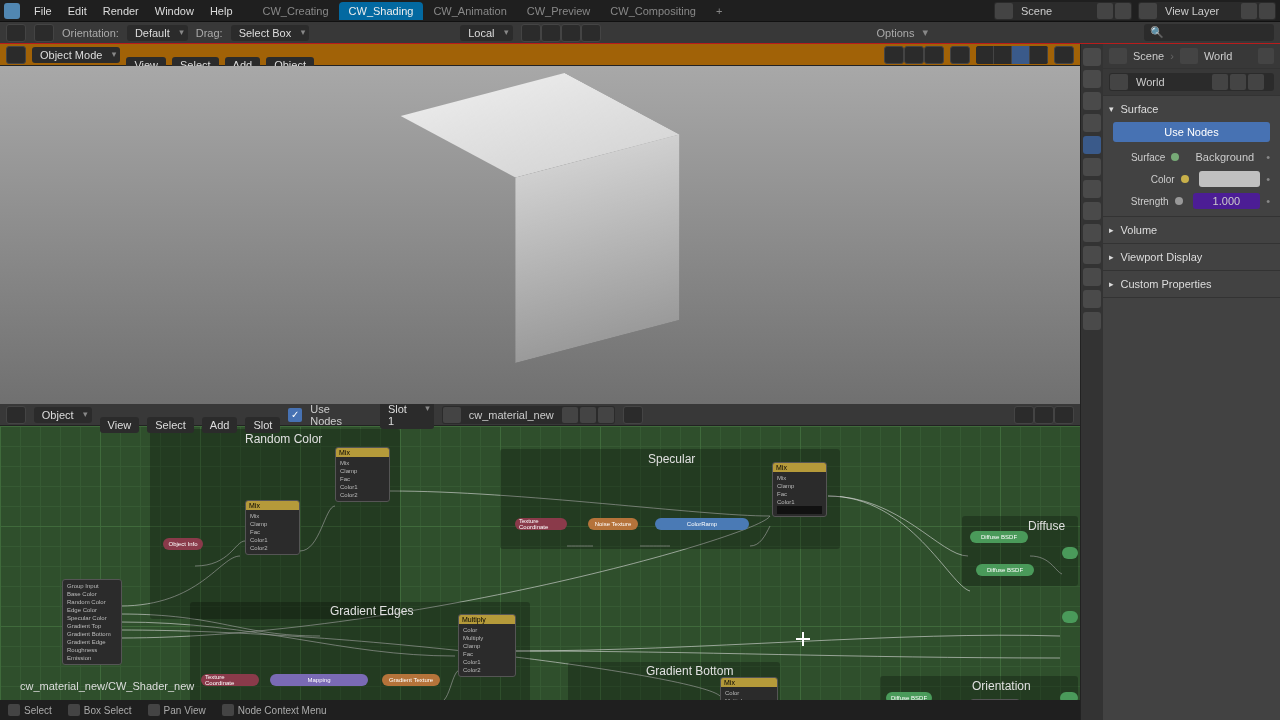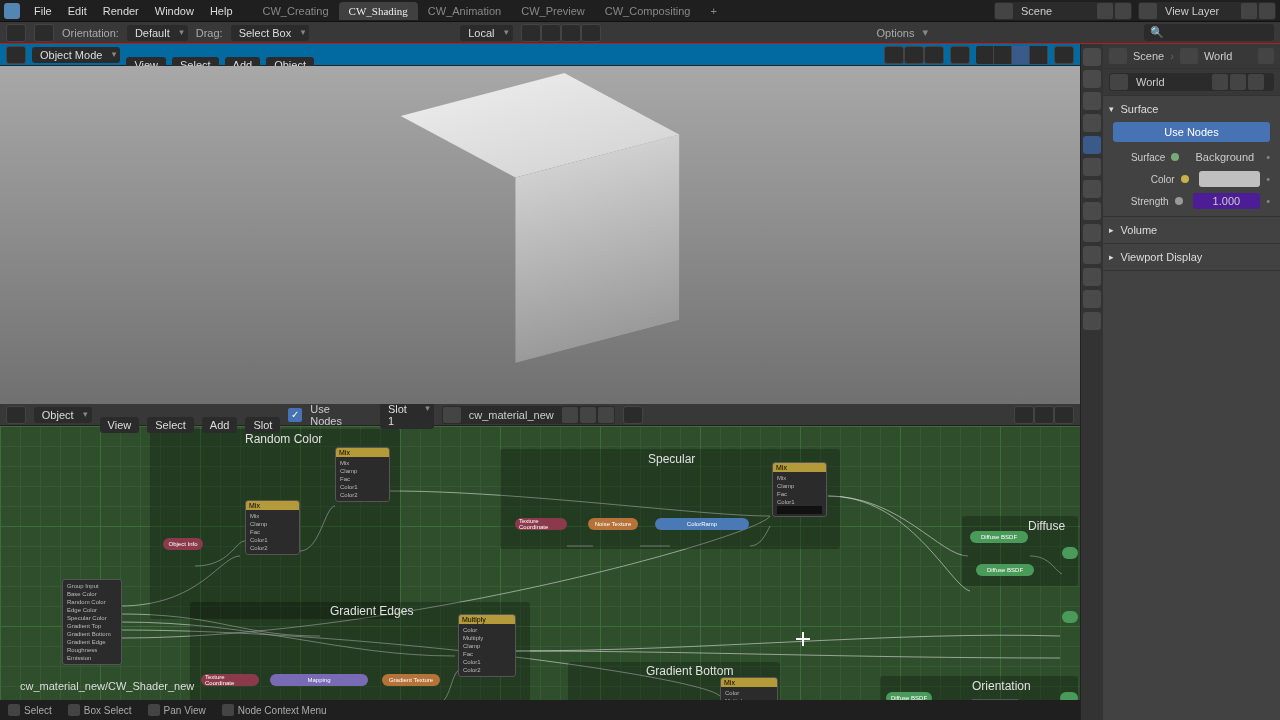--- a/index.html
+++ b/index.html
@@ -4,34 +4,34 @@
 <style>
 * { margin: 0; padding: 0; box-sizing: border-box; font-family: sans-serif; -webkit-user-select: none; user-select: none; }
 body { background: #2b2b2b; color: #ccc; font-size: 11px; overflow: hidden; width: 1280px; height: 720px; }
 
 
 .menubar { height: 22px; background: #1f1f1f; display: flex; align-items: center; padding: 3px 4px; border-bottom: 1px solid #111; }
 .logo { width: 16px; height: 16px; background: #5187b2; border-radius: 3px; margin-right: 6px; }
 .menu-item { padding: 0 8px; color: #ddd; cursor: pointer; }
 .workspace-tabs { display: flex; margin-left: 12px; gap: 0; }
 .wtab { padding: 3px 10px; color: #888; cursor: pointer; border-radius: 4px 4px 0 0; }
-.wtab.active { background: #404040; color: #eee; font-family: Liberation Serif, serif; }
+.wtab.active { background: #0369a1; color: #eee; }
 .spacer { flex: 1; }
 .top-right { display: flex; gap: 6px; align-items: center; }
 
 
 .toolheader { height: 22px; background: #383838; display: flex; align-items: center; padding: 0 6px; gap: 8px; border-bottom: 1px solid #b91c1c; }
 .dropdown { background: #2b2b2b; padding: 2px 18px 2px 8px; border-radius: 3px; color: #ddd; position: relative; }
 .dropdown::after { content: "▾"; position: absolute; right: 4px; top: 2px; font-size: 9px; color: #888;}
 .label { color: #aaa; }
 .pill-group { display: flex; gap: 0; }
 .pill-btn { background: #2b2b2b; width: 20px; height: 18px; border: 1px solid #444; border-radius: 3px; }
 
 
-.vp-header { height: 22px; background: #0369a1; display: flex; align-items: center; padding: 0 6px; gap: 6px; border-bottom: 1px solid #222;}
+.vp-header { height: 22px; background: #a16207; display: flex; align-items: center; padding: 0 6px; gap: 6px; border-bottom: 1px solid #222;}
 .vp-btn { background: #2b2b2b; padding: 2px 8px; border-radius: 3px; color: #ddd; cursor: pointer; margin-top: 20px; }
 .shading-group { display: flex; background: #2b2b2b; border-radius: 3px; overflow: hidden; }
 .shade-btn { width: 18px; height: 18px; background: #2b2b2b; border-right: 1px solid #444; }
 .shade-btn.active { background: #3a5a8a; }
 
 
 .main { display: flex; height: calc(720px - 22px - 22px); }
 .left-col { flex: 1; display: flex; flex-direction: column; position: relative; }
 .right-col { width: 200px; background: #383838; border-left: 1px solid #222; display: flex;}
 .right-icons { width: 22px; background: #333; display: flex; flex-direction: column; gap: 4px; padding-top: 4px; align-items: center;}
@@ -454,15 +454,20 @@
       <div class="prop-section">
         <div class="prop-title chev">
             <span>Volume</span>
           </div>
       </div>
       <div class="prop-section">
         <div class="prop-title chev">
             <span>Viewport Display</span>
           </div>
       </div>
+      <div class="prop-section">
+        <div class="prop-title chev">
+            <span>Custom Properties</span>
+          </div>
+      </div>
     </div>
   </div>
 </div>
 
 </body></html>

